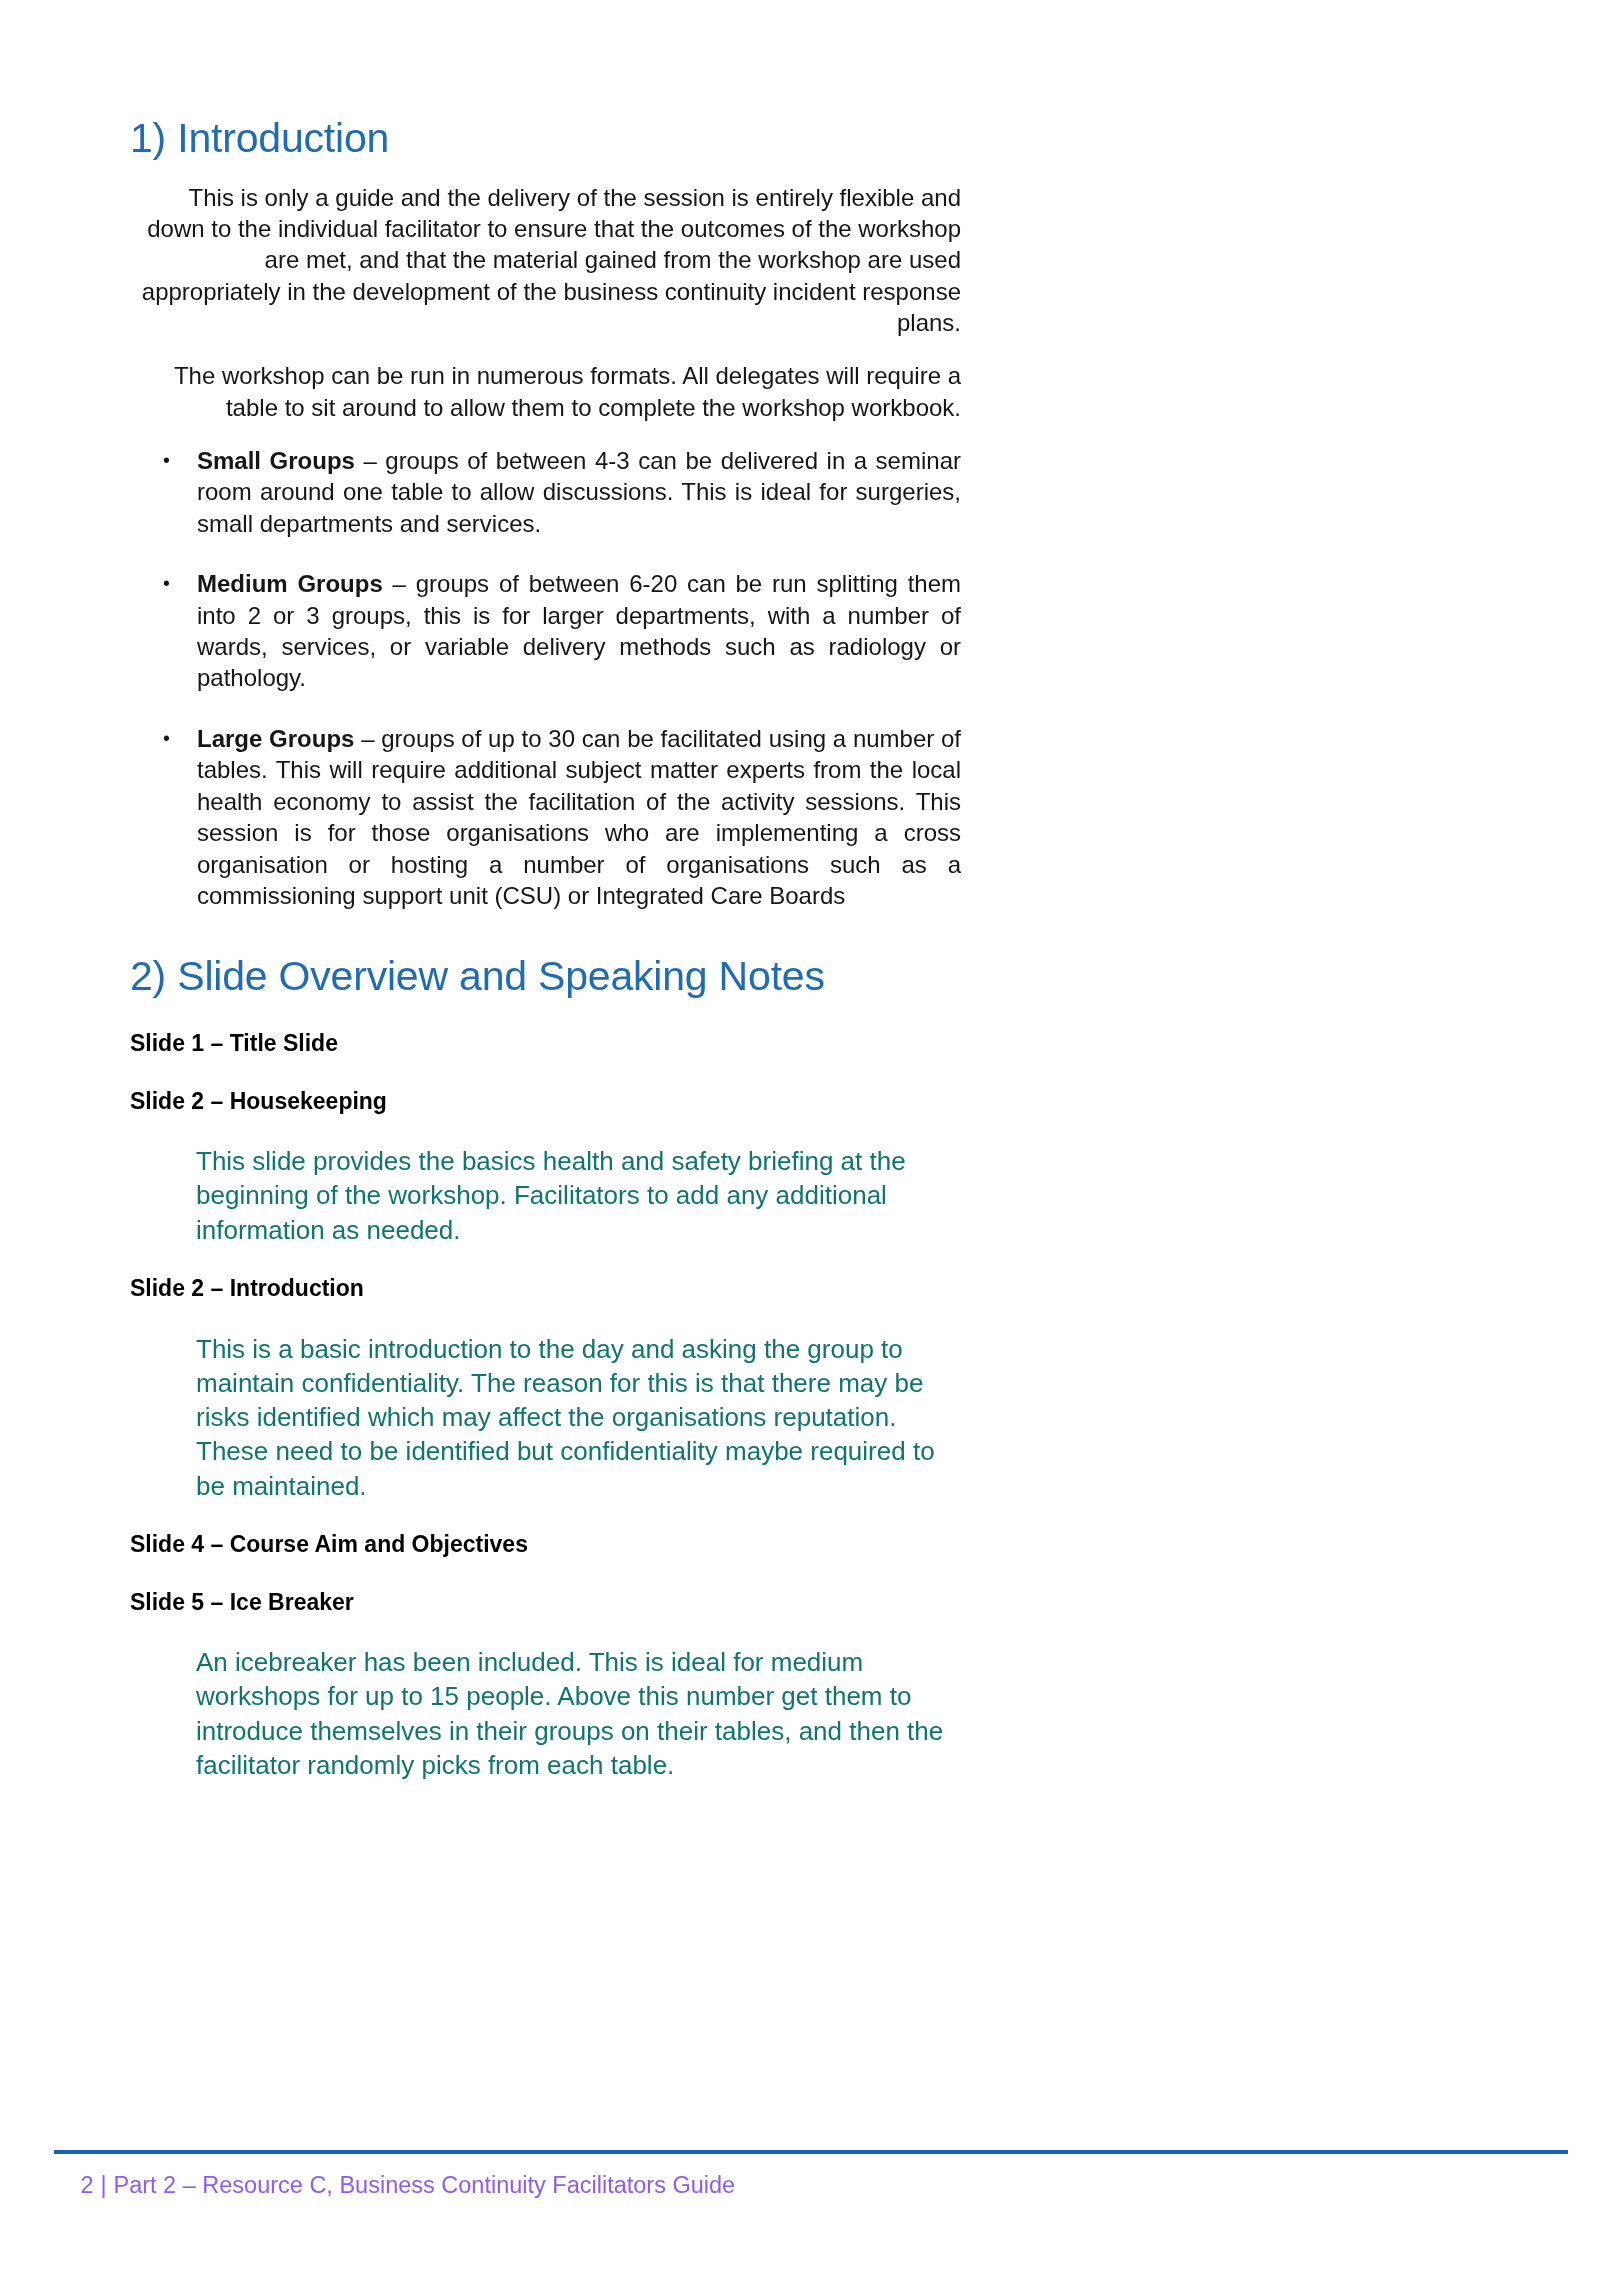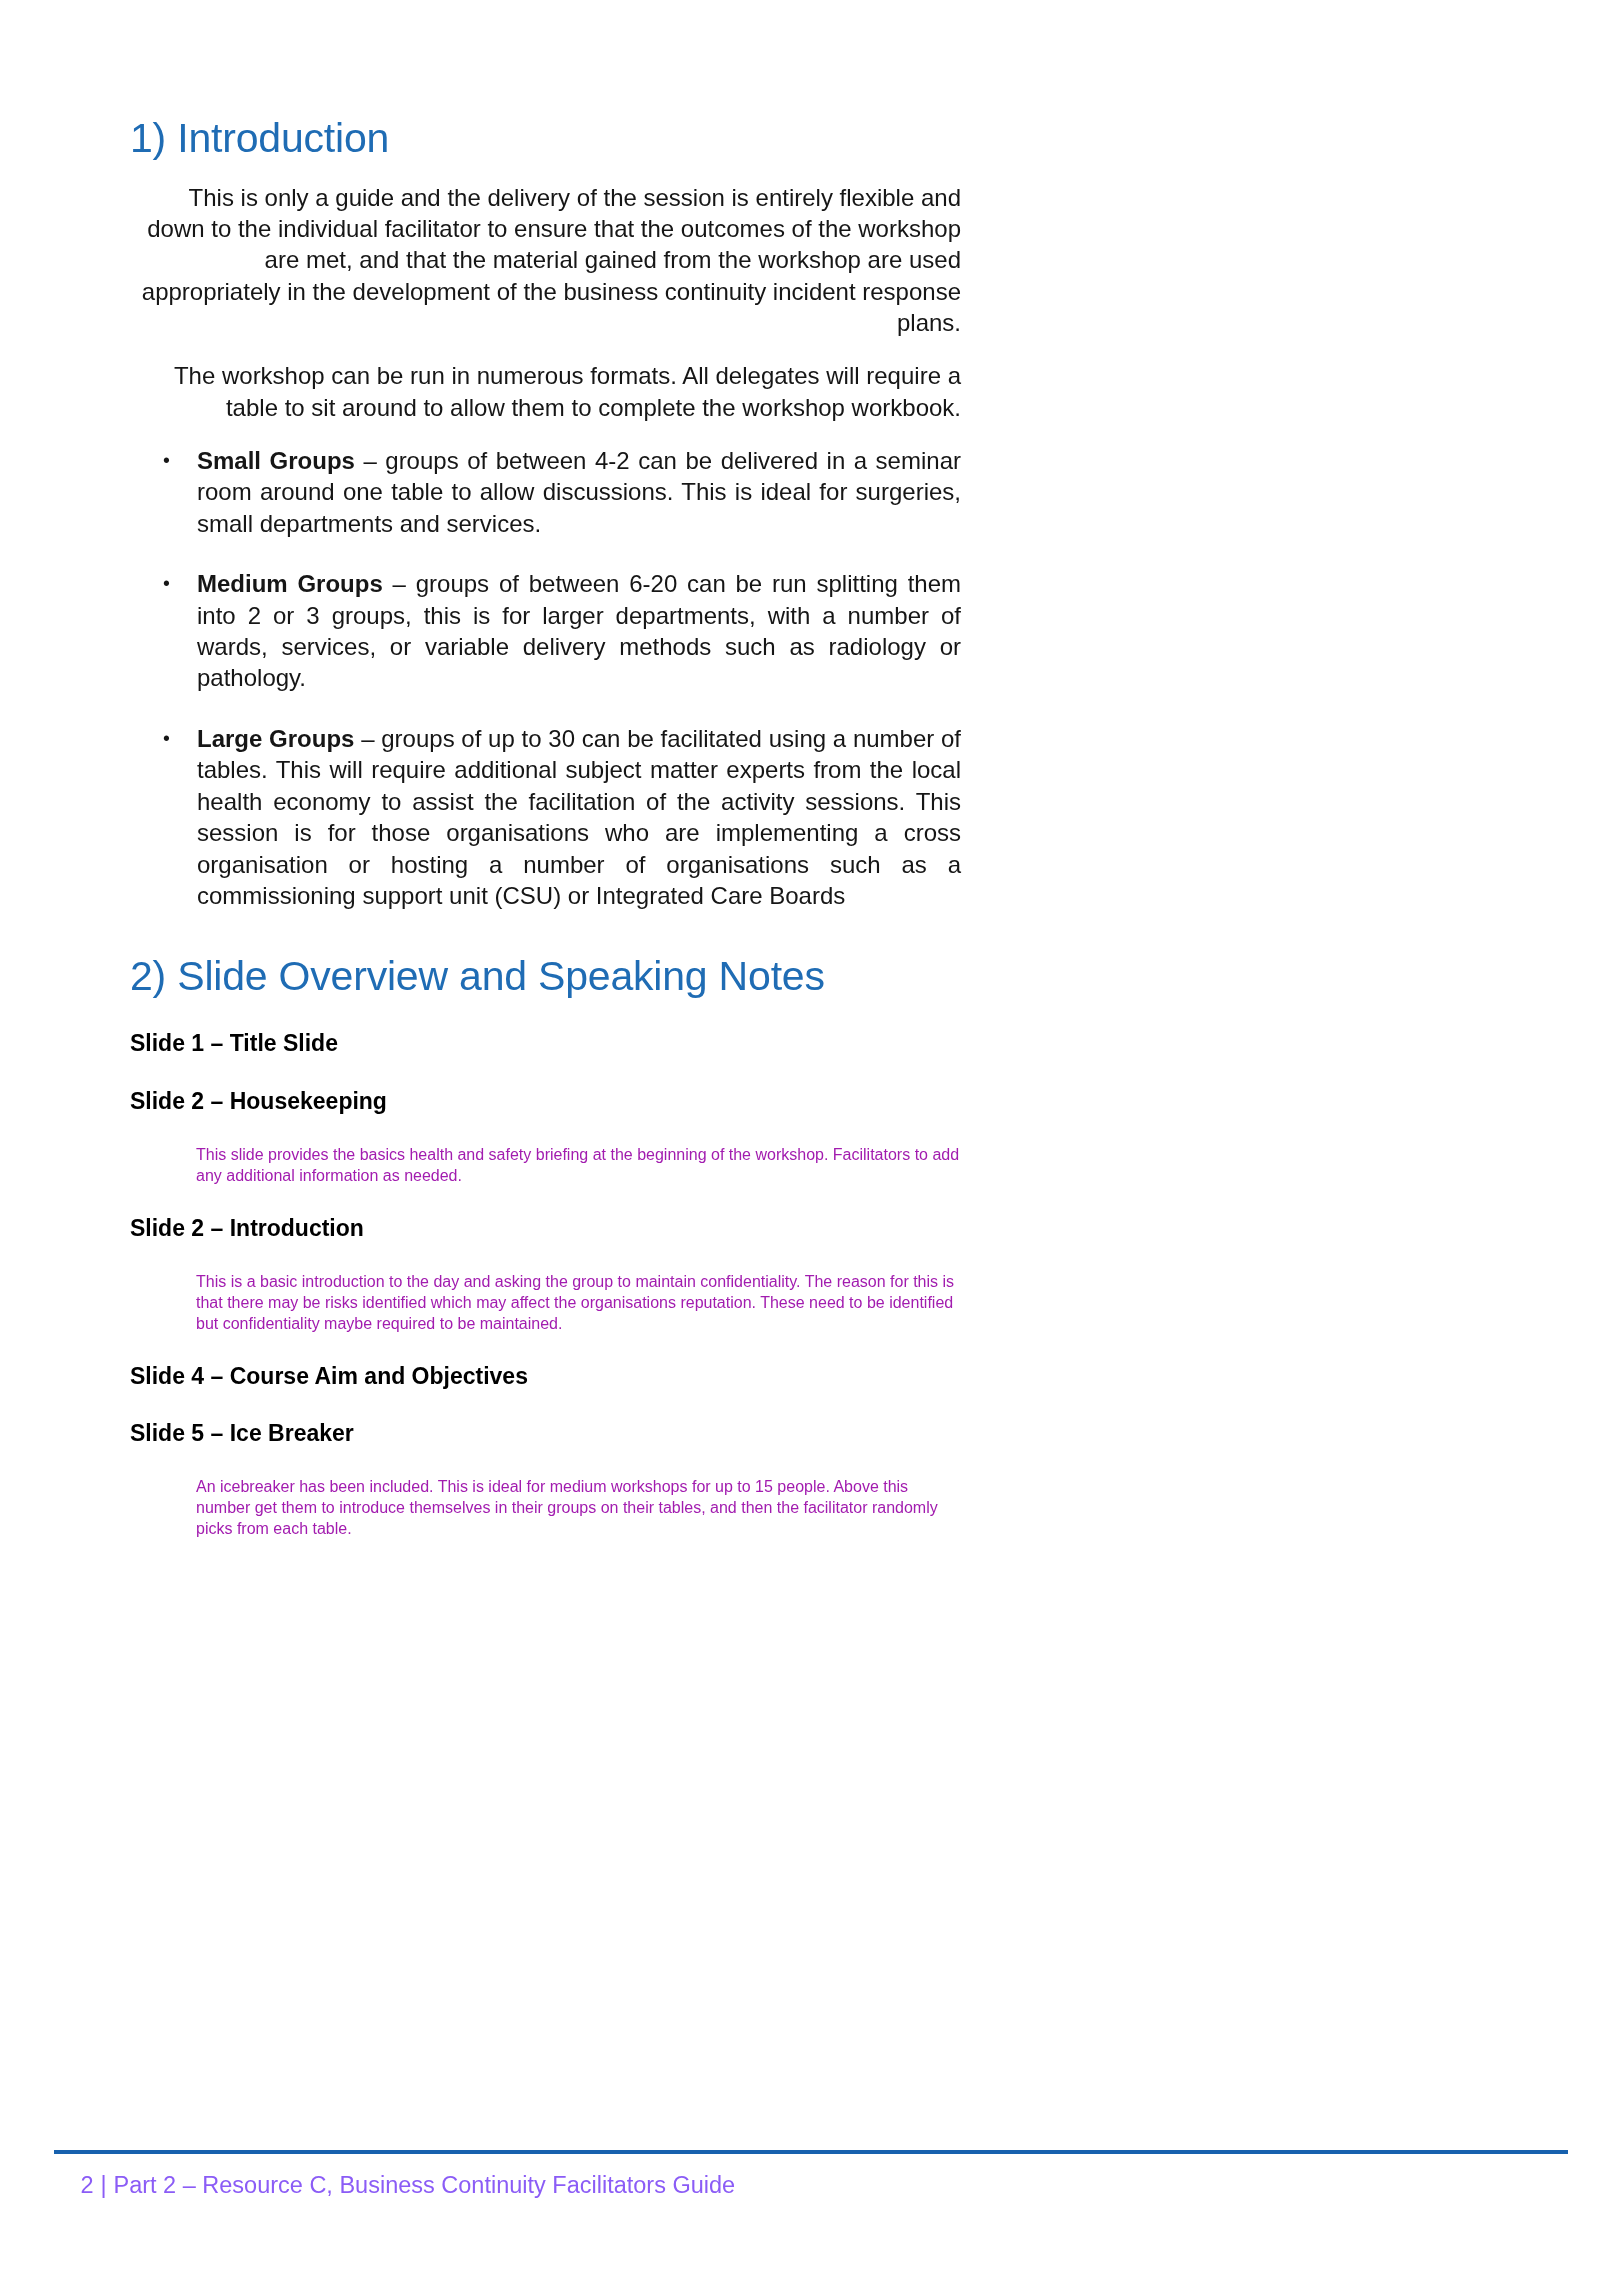--- a/index.html
+++ b/index.html
@@ -89,25 +89,25 @@
 
   h3.slide-heading {
     font-size: 23px;
     font-weight: bold;
     margin: 0 0 27.4px 0;
     color: #000000;
     line-height: 1.3;
   }
 
   p.slide-note {
-    font-size: 16px;
+    font-size: 26px;
     line-height: 1.32;
     margin: 0 0 27.4px 0;
     padding-left: 66px;
-    color: #a21caf;
+    color: #0f766e;
     text-align: left;
   }
 
   .footer {
     position: absolute;
     left: 54px;
     bottom: 94px;
     width: 1514px;
   }
 
@@ -139,21 +139,21 @@
 
     <h1 class="section-heading">1) Introduction</h1>
 
     <p class="body-text">This is only a guide and the delivery of the session is entirely flexible and down to the individual facilitator to ensure that the outcomes of the workshop are met, and that the material gained from the workshop are used appropriately in the development of the business continuity incident response plans.</p>
 
     <p class="body-text">The workshop can be run in numerous formats. All delegates will require a table to sit around to allow them to complete the workshop workbook.</p>
 
     <ul class="group-list">
       <li>
         <span class="bullet-glyph">•</span>
-        <span class="lead">Small Groups</span><span> – groups of between 4-2 can be delivered in a seminar room around one table to allow discussions.  This is ideal for surgeries, small departments and services.</span>
+        <span class="lead">Small Groups</span><span> – groups of between 4-3 can be delivered in a seminar room around one table to allow discussions.  This is ideal for surgeries, small departments and services.</span>
       </li>
       <li>
         <span class="bullet-glyph">•</span>
         <span class="lead">Medium Groups</span><span> – groups of between 6-20 can be run splitting them into 2 or 3 groups, this is for larger departments, with a number of wards, services, or variable delivery methods such as radiology or pathology.</span>
       </li>
       <li>
         <span class="bullet-glyph">•</span>
         <span class="lead">Large Groups</span><span> – groups of up to 30 can be facilitated using a number of tables. This will require additional subject matter experts from the local health economy to assist the facilitation of the activity sessions.  This session is for those organisations who are implementing a cross organisation or hosting a number of organisations such as a commissioning support unit (CSU) or Integrated Care Boards</span>
       </li>
     </ul>

